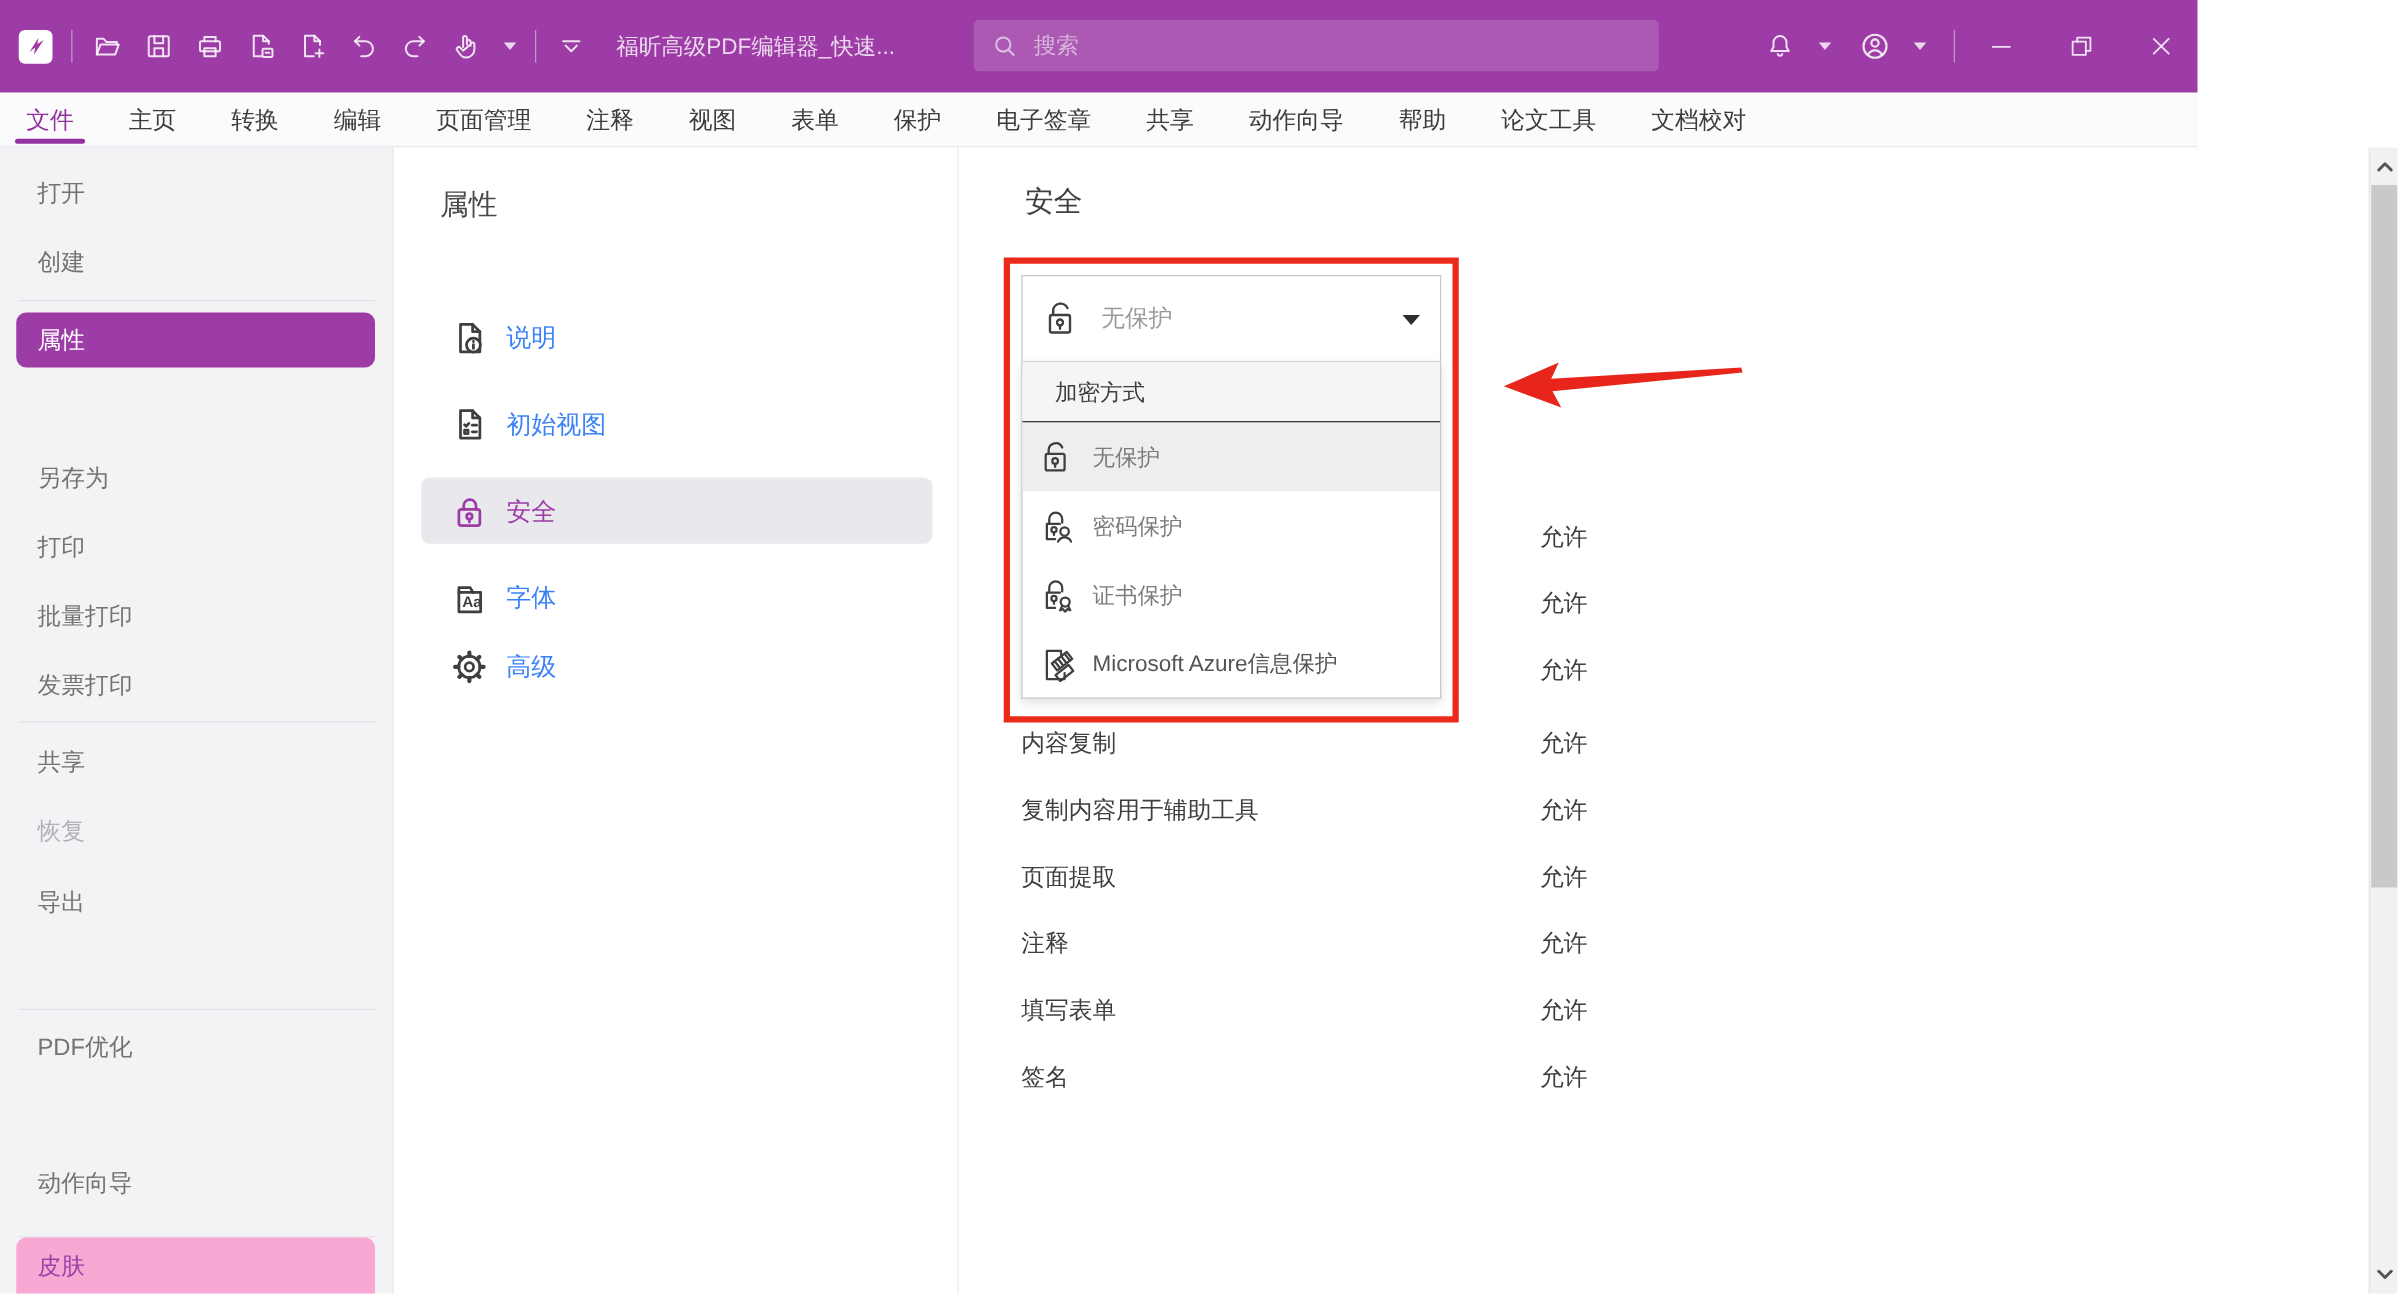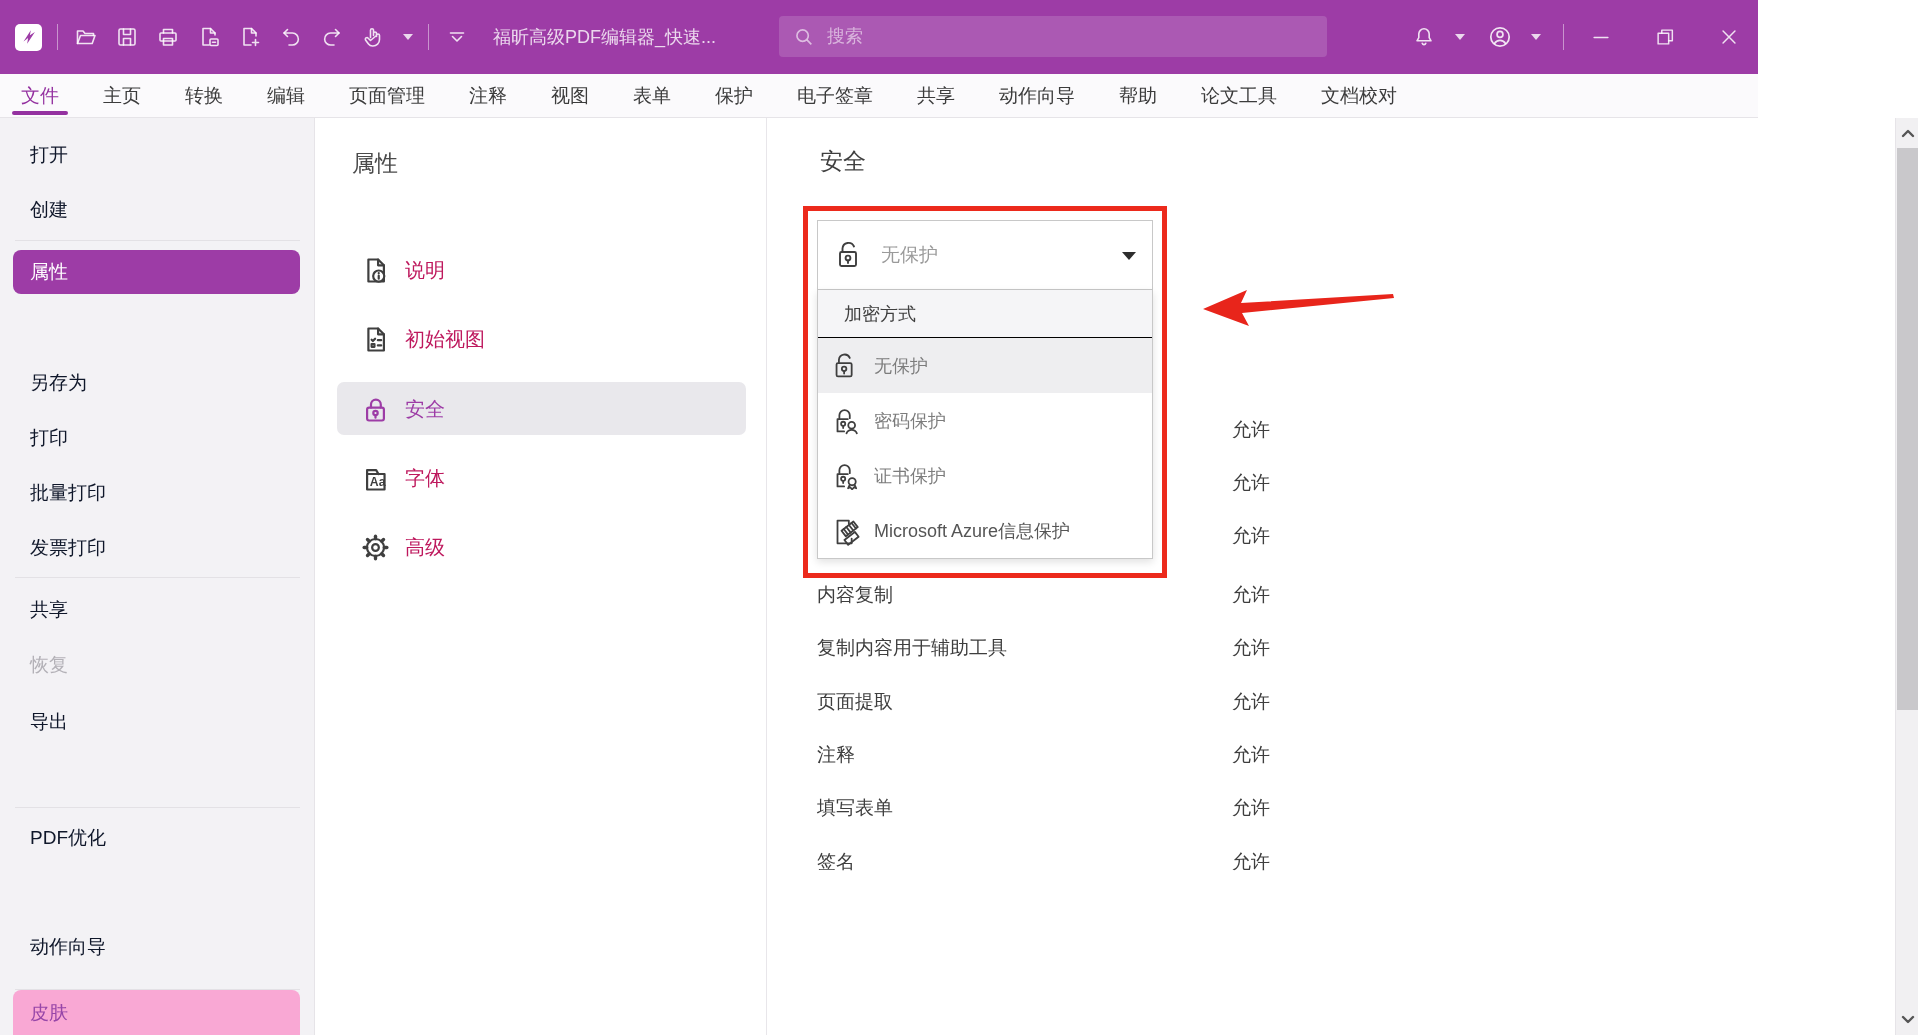--- a/index.html
+++ b/index.html
@@ -27,31 +27,31 @@
   .menubar { height:44px; background:#fbfafc; border-bottom:1px solid #e6e4e8; display:flex; align-items:center;
     gap:44px; padding-left:21px; }
   .menu-tab { position:relative; font-size:19px; color:#3c3c3c; height:44px; display:flex; align-items:center; cursor:pointer; white-space:nowrap; }
   .menu-tab.active { color:#9431a0; }
   .menu-tab.active::after { content:""; position:absolute; left:-9px; right:-9px; bottom:3px; height:4px;
     background:#9431a0; border-radius:3px; }
 
   
   .sidebar { position:absolute; left:0; top:118px; width:315px; height:917px; background:#f3f2f5; border-right:1px solid #e6e4e8; }
   .sb-item { position:absolute; left:0; width:315px; height:44px; display:flex; align-items:center;
-    padding-left:30px; font-size:19px; color:#0f172a; cursor:pointer; white-space:nowrap; }
+    padding-left:30px; font-size:19px; color:#737373; cursor:pointer; white-space:nowrap; }
   .sb-item.disabled { color:#b3b1b7; cursor:default; }
   .sb-pill-selected { left:13px; width:287px; background:#9d3ca6; color:#fff; border-radius:8px; padding-left:17px; }
   .sb-pill-hover { left:13px; width:287px; background:#f9a8d4; color:#9746a8; border-radius:8px 8px 0 0; padding-left:17px; height:45px; }
   .sb-sep { position:absolute; left:15px; width:285px; height:1px; background:#e3e1e5; }
 
   
   .props { position:absolute; left:315px; top:118px; width:452px; height:917px; background:#fff; border-right:1px solid #e8e6ea; }
   .props-title { position:absolute; left:37px; top:30px; font-size:23px; color:#4a4a4a; }
   .prop-item { position:absolute; left:0; width:452px; height:54px; display:flex; align-items:center;
-    padding-left:45px; gap:14px; font-size:20px; color:#be185d; cursor:pointer; }
+    padding-left:45px; gap:14px; font-size:20px; color:#3b82f6; cursor:pointer; }
   .prop-item svg { stroke:#3f3f3f; fill:none; stroke-width:1.7; stroke-linecap:round; stroke-linejoin:round; flex:0 0 auto; }
   .prop-pill { position:absolute; left:22px; top:264px; width:409px; height:53px; background:#e9e8ec; border-radius:7px; }
   .prop-item.selected { color:#9d3ca6; }
   .prop-item.selected svg { stroke:#9d3ca6; }
   .aa-text { font-size:9.5px; fill:#3f3f3f; stroke:none; font-weight:bold; }
 
   
   .main { position:absolute; left:767px; top:118px; width:1128px; height:917px; background:#fff; }
   .main-title { position:absolute; left:53px; top:28px; font-size:23px; color:#3f3f3f; }
   .perm-row { position:absolute; left:0; width:1128px; height:26px; font-size:19px; color:#3e3e3e; }
@@ -280,21 +280,21 @@
 
     <div class="prop-item" style="top:333px">
       <svg width="31" height="31" viewBox="0 0 24 24">
         <path d="M5.5 8.5 V5.5 h7 l1.8 3"></path>
           <rect x="5.5" y="8.5" width="13.5" height="12"></rect>
         <text x="7.6" y="17.8" class="aa-text">Aa</text>
       </svg>
       <span>字体</span>
     </div>
 
-    <div class="prop-item" style="top:402px">
+    <div class="prop-item" style="top:388px">
       <svg width="31" height="31" viewBox="0 0 24 24">
         <circle cx="12" cy="12" r="6.6"></circle>
           <circle cx="12" cy="12" r="2.6"></circle>
         <g stroke-width="2.6">
           <path d="M12 3.2 V5.2"></path>
             <path d="M12 18.8 V20.8"></path>
             <path d="M3.2 12 H5.2"></path>
             <path d="M18.8 12 H20.8"></path>
           <path d="M5.8 5.8 L7.2 7.2"></path>
             <path d="M16.8 16.8 L18.2 18.2"></path>

